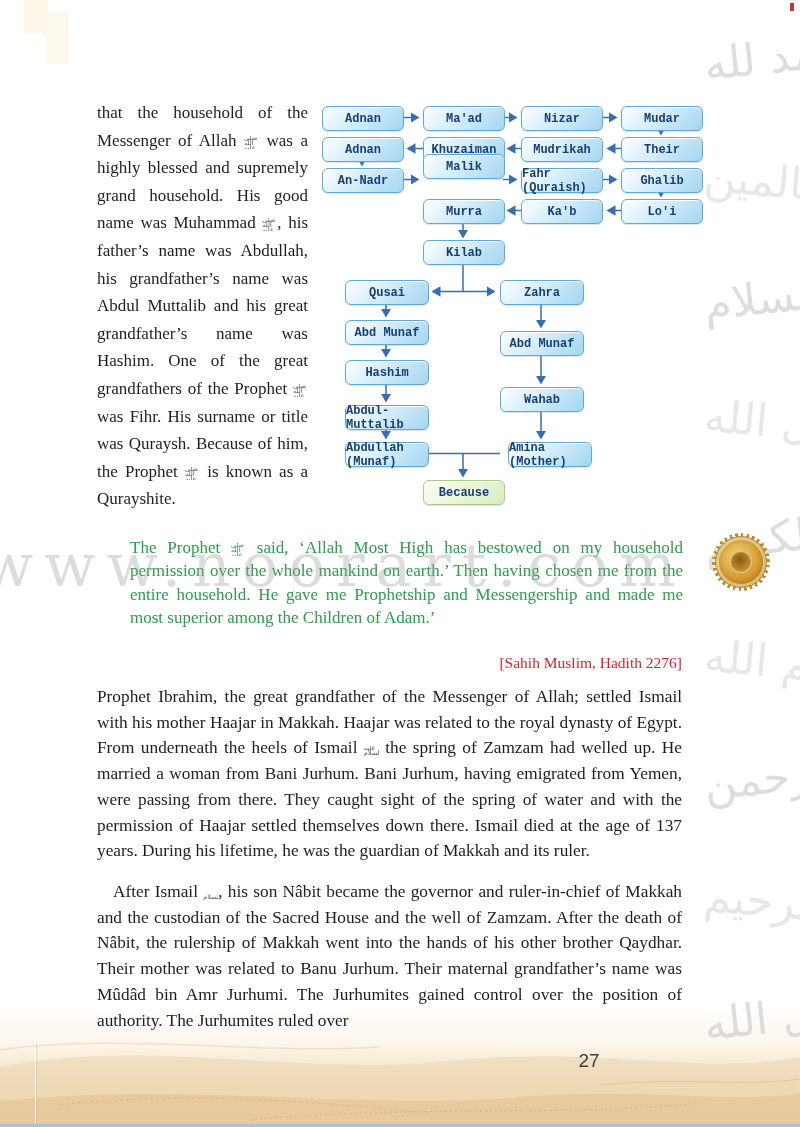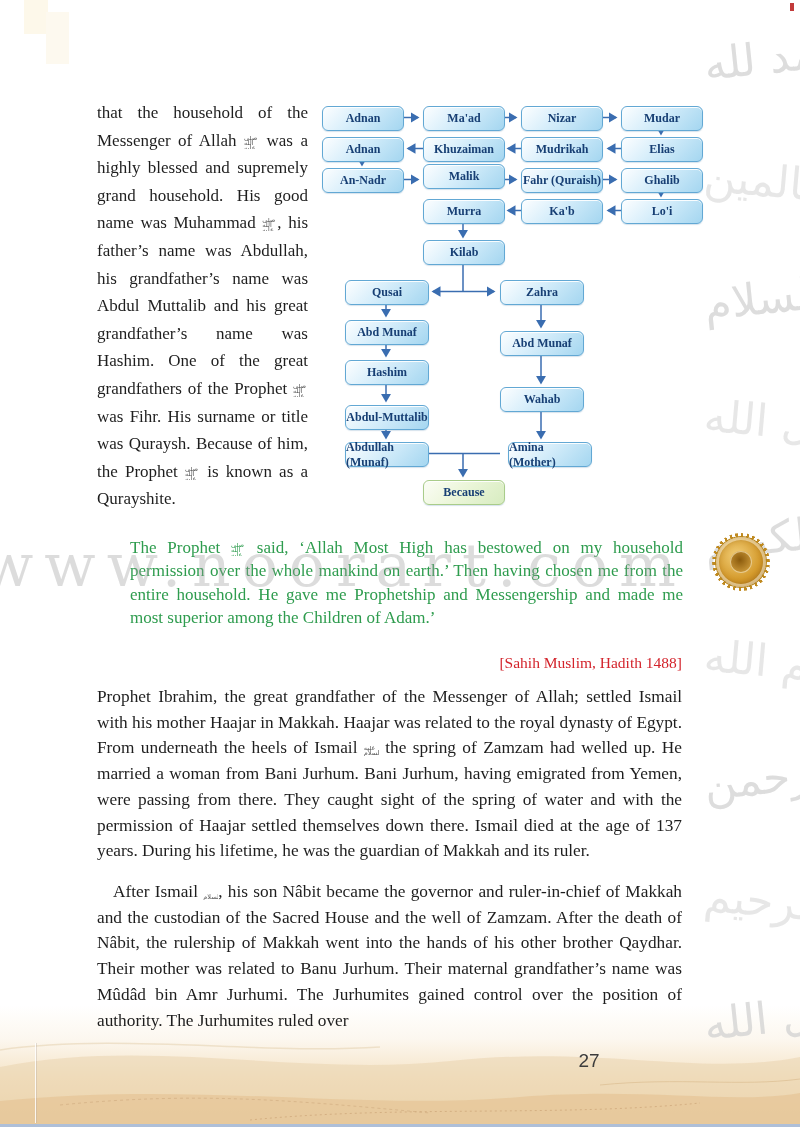--- a/index.html
+++ b/index.html
@@ -27,21 +27,21 @@
        font-size:6.5px;line-height:5px;color:#555;vertical-align:-3px;overflow:hidden;max-height:13px;}
   .quote .sym{color:#2e9c4e;}
 
   
   .diagram{position:absolute;left:322px;top:104px;width:380px;height:406px;z-index:10;}
   .arrows{position:absolute;left:0;top:0;}
   .node{position:absolute;width:80px;height:23px;border:1px solid #62a8d4;border-radius:6px;
         background:linear-gradient(135deg,#fdfeff 0%,#d9effb 40%,#a4d6f0 100%);
         box-shadow:inset 0 1px 0 rgba(255,255,255,.9),0 1px 1px rgba(90,140,180,.25);
         display:flex;align-items:center;justify-content:center;
-        font-family:Liberation Serif, serif;font-size:12px;font-weight:600;color:#173f74;}
+        font-family:Liberation Mono, monospace;font-size:12px;font-weight:600;color:#173f74;}
   .node.wide{width:82px;}
   .node.small{font-size:12px;}
   .node.green{background:linear-gradient(135deg,#fbfdf6 0%,#ecf6da 45%,#d7ecc0 100%);
               border-color:#a9cc8a;}
 
   
   .quote{position:absolute;left:130px;top:536px;width:553px;z-index:10;
          font-size:17px;line-height:23.4px;text-align:justify;color:#2e9c4e;}
   .citation{position:absolute;left:97px;top:654px;width:585px;z-index:10;
             text-align:right;font-size:15.5px;color:#d3232b;}
@@ -143,44 +143,44 @@
         <path d="M141,349.5 L141,372" marker-end="url(#ah)"></path>
       </g>
     </svg>
     <div class="node" style="left:0;top:2px">Adnan</div>
     <div class="node" style="left:101px;top:2px">Ma'ad</div>
     <div class="node" style="left:199px;top:2px">Nizar</div>
     <div class="node" style="left:299px;top:2px">Mudar</div>
     <div class="node" style="left:0;top:33px">Adnan</div>
     <div class="node" style="left:101px;top:33px">Khuzaiman</div>
     <div class="node" style="left:199px;top:33px">Mudrikah</div>
-    <div class="node" style="left:299px;top:33px">Elias</div>
+    <div class="node" style="left:299px;top:33px">Their</div>
     <div class="node" style="left:0;top:64px">An-Nadr</div>
-    <div class="node" style="left:101px;top:60px">Malik</div>
+    <div class="node" style="left:101px;top:50px">Malik</div>
     <div class="node small" style="left:199px;top:64px">Fahr (Quraish)</div>
     <div class="node" style="left:299px;top:64px">Ghalib</div>
     <div class="node" style="left:101px;top:95px">Murra</div>
     <div class="node" style="left:199px;top:95px">Ka'b</div>
     <div class="node" style="left:299px;top:95px">Lo'i</div>
     <div class="node" style="left:101px;top:136px">Kilab</div>
     <div class="node wide" style="left:23px;top:176px">Qusai</div>
     <div class="node wide" style="left:178px;top:176px">Zahra</div>
     <div class="node wide" style="left:23px;top:216px">Abd Munaf</div>
     <div class="node wide" style="left:23px;top:256px">Hashim</div>
     <div class="node wide small" style="left:23px;top:301px">Abdul-Muttalib</div>
     <div class="node wide small" style="left:23px;top:338px">Abdullah (Munaf)</div>
     <div class="node wide" style="left:178px;top:227px">Abd Munaf</div>
     <div class="node wide" style="left:178px;top:283px">Wahab</div>
     <div class="node wide small" style="left:186px;top:338px">Amina (Mother)</div>
     <div class="node green" style="left:101px;top:376px">Because</div>
   </div>
 
   <div class="quote"><span>The Prophet </span><span class="sym">صلى الله عليه وسلم</span><span> said, ‘Allah Most High has bestowed on my household permission over the whole mankind on earth.’ Then having chosen me from the entire household. He gave me Prophetship and Messengership and made me most superior among the Children of Adam.’</span></div>
 
-  <div class="citation">[Sahih Muslim, Hadith 1488]</div>
+  <div class="citation">[Sahih Muslim, Hadith 2276]</div>
 
   <div class="para p1"><span>Prophet Ibrahim, the great grandfather of the Messenger of Allah; settled Ismail with his mother Haajar in Makkah. Haajar was related to the royal dynasty of Egypt. From underneath the heels of Ismail </span><span class="sym">عليه السلام</span><span> the spring of Zamzam had welled up. He married a woman from Bani Jurhum. Bani Jurhum, having emigrated from Yemen, were passing from there. They caught sight of the spring of water and with the permission of Haajar settled themselves down there. Ismail died at the age of 137 years. During his lifetime, he was the guardian of Makkah and its ruler.</span></div>
 
   <div class="para p2"><span>After Ismail </span><span class="sym">عليه السلام</span><span>, his son Nâbit became the governor and ruler-in-chief of Makkah and the custodian of the Sacred House and the well of Zamzam. After the death of Nâbit, the rulership of Makkah went into the hands of his other brother Qaydhar. Their mother was related to Banu Jurhum. Their maternal grandfather’s name was Mûdâd bin Amr Jurhumi. The Jurhumites gained control over the position of authority. The Jurhumites ruled over</span></div>
 
   <div class="dunes">
     <svg width="800" height="122" viewBox="0 0 800 122">
       <path d="M0,62 C150,32 300,72 450,56 C600,40 700,72 800,52 L800,122 L0,122 Z" fill="#ead4ae" opacity="0.55"></path>
       <path d="M0,96 C200,76 350,106 520,92 C650,82 730,100 800,88 L800,122 L0,122 Z" fill="#e4c291" opacity="0.6"></path>
       <path d="M60,100 C200,86 300,96 430,108" stroke="#d4b186" stroke-width="1" fill="none" opacity="0.8" stroke-dasharray="3 3"></path>

